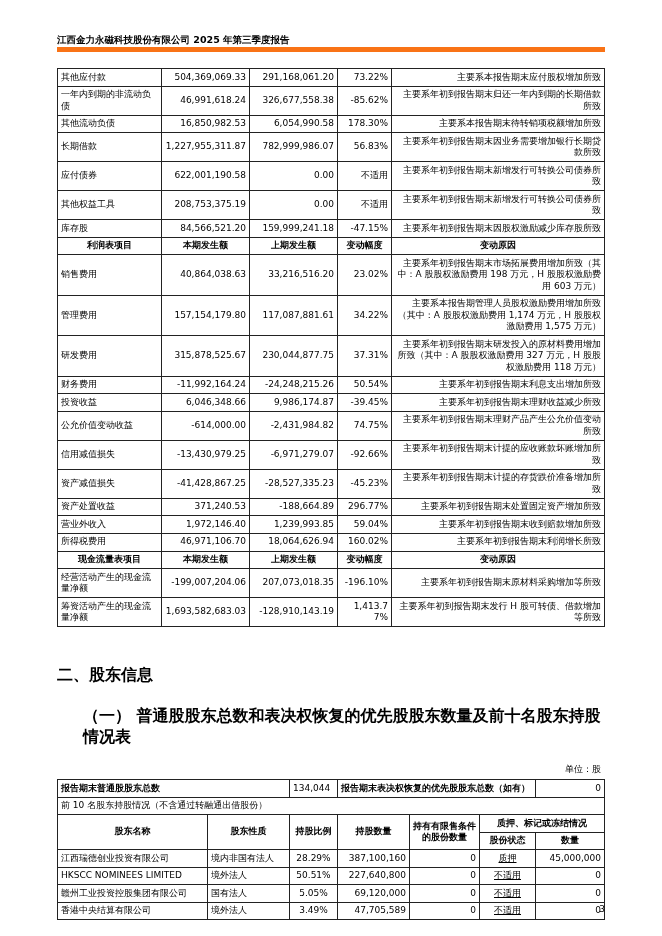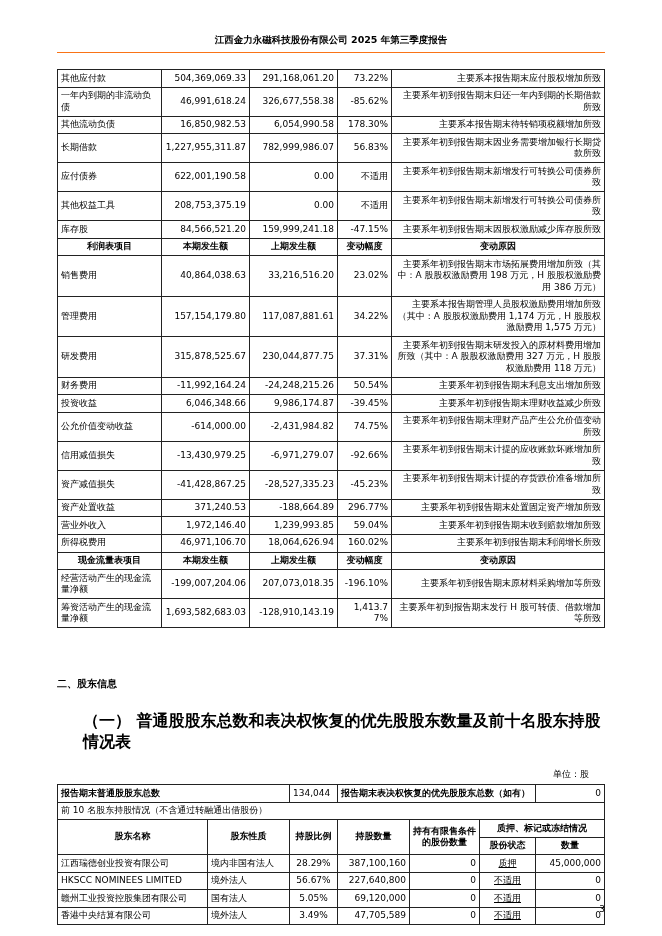--- a/index.html
+++ b/index.html
@@ -4,40 +4,40 @@
 <style>
   html, body { margin: 0; padding: 0; background: #ffffff; }
   .page {
     width: 662px; height: 936px; box-sizing: border-box;
     background: #fff; color: #000;
     font-family: "DejaVu Sans", "Liberation Sans", sans-serif;
     padding: 34px 57px 0 57px;
     position: relative; overflow: hidden;
   }
   .doc-header {
-    text-align: center; font-size: 9.5px; font-weight: 700;
-    padding-bottom: 5px; border-bottom: 1px solid #f97316;
+    text-align: left; font-size: 9.5px; font-weight: 700;
+    border-bottom: 5px solid #f97316;
   }
   .doc-table {
     width: 100%; border-collapse: collapse; table-layout: fixed;
     font-size: 9px;
   }
   .doc-table td {
     border: 1px solid #222; padding: 2.5px 3px; vertical-align: middle;
     line-height: 1.28; word-break: break-all; overflow: hidden;
   }
   .fin-table { margin-top: 16px; }
   .c-item { text-align: left; }
   .c-num { text-align: right; }
   .c-pct { text-align: right; }
   .c-reason { text-align: right; }
   .th-cell { text-align: center; font-weight: 700; }
-  .sec-heading { font-size: 10px; font-weight: 700; margin: 49px 0 0 0; }
+  .sec-heading { font-size: 16px; font-weight: 700; margin: 38px 0 0 0; }
   .sub-heading { font-size: 16px; font-weight: 700; margin: 20px 0 0 0; padding-left: 26px; }
-  .unit-label { font-size: 9px; text-align: right; margin: 15px 16px 3px 0; }
+  .unit-label { font-size: 9px; text-align: right; margin: 15px 4px 3px 0; }
   .s-name { text-align: left; margin-top: 37px; }
   .s-nature { text-align: left; }
   .s-ratio { text-align: center; }
   .s-qty { text-align: right; }
   .s-restricted { text-align: right; }
   .s-status { text-align: center; text-decoration: underline; }
   .s-amount { text-align: right; }
   .s-sum-label { font-weight: 700; text-align: left; }
   .s-sum-val { text-align: left; }
   .s-sum-val-r { text-align: right; }
@@ -116,21 +116,21 @@
           <td class="th-cell">本期发生额</td>
           <td class="th-cell">上期发生额</td>
           <td class="th-cell">变动幅度</td>
           <td class="th-cell">变动原因</td>
         </tr>
         <tr>
           <td class="c-item">销售费用</td>
           <td class="c-num">40,864,038.63</td>
           <td class="c-num">33,216,516.20</td>
           <td class="c-pct">23.02%</td>
-          <td class="c-reason">主要系年初到报告期末市场拓展费用增加所致（其中：A 股股权激励费用 198 万元，H 股股权激励费用 386 万元）</td>
+          <td class="c-reason">主要系年初到报告期末市场拓展费用增加所致（其中：A 股股权激励费用 198 万元，H 股股权激励费用 603 万元）</td>
         </tr>
         <tr>
           <td class="c-item">管理费用</td>
           <td class="c-num">157,154,179.80</td>
           <td class="c-num">117,087,881.61</td>
           <td class="c-pct">34.22%</td>
           <td class="c-reason">主要系本报告期管理人员股权激励费用增加所致（其中：A 股股权激励费用 1,174 万元，H 股股权激励费用 1,575 万元）</td>
         </tr>
         <tr>
           <td class="c-item">研发费用</td>
@@ -262,21 +262,21 @@
           <td class="s-nature">境内非国有法人</td>
           <td class="s-ratio">28.29%</td>
           <td class="s-qty">387,100,160</td>
           <td class="s-restricted">0</td>
           <td class="s-status">质押</td>
           <td class="s-amount">45,000,000</td>
         </tr>
         <tr>
           <td class="s-name">HKSCC NOMINEES LIMITED</td>
           <td class="s-nature">境外法人</td>
-          <td class="s-ratio">56.67%</td>
+          <td class="s-ratio">50.51%</td>
           <td class="s-qty">227,640,800</td>
           <td class="s-restricted">0</td>
           <td class="s-status">不适用</td>
           <td class="s-amount">0</td>
         </tr>
         <tr>
           <td class="s-name">赣州工业投资控股集团有限公司</td>
           <td class="s-nature">国有法人</td>
           <td class="s-ratio">5.05%</td>
           <td class="s-qty">69,120,000</td>

